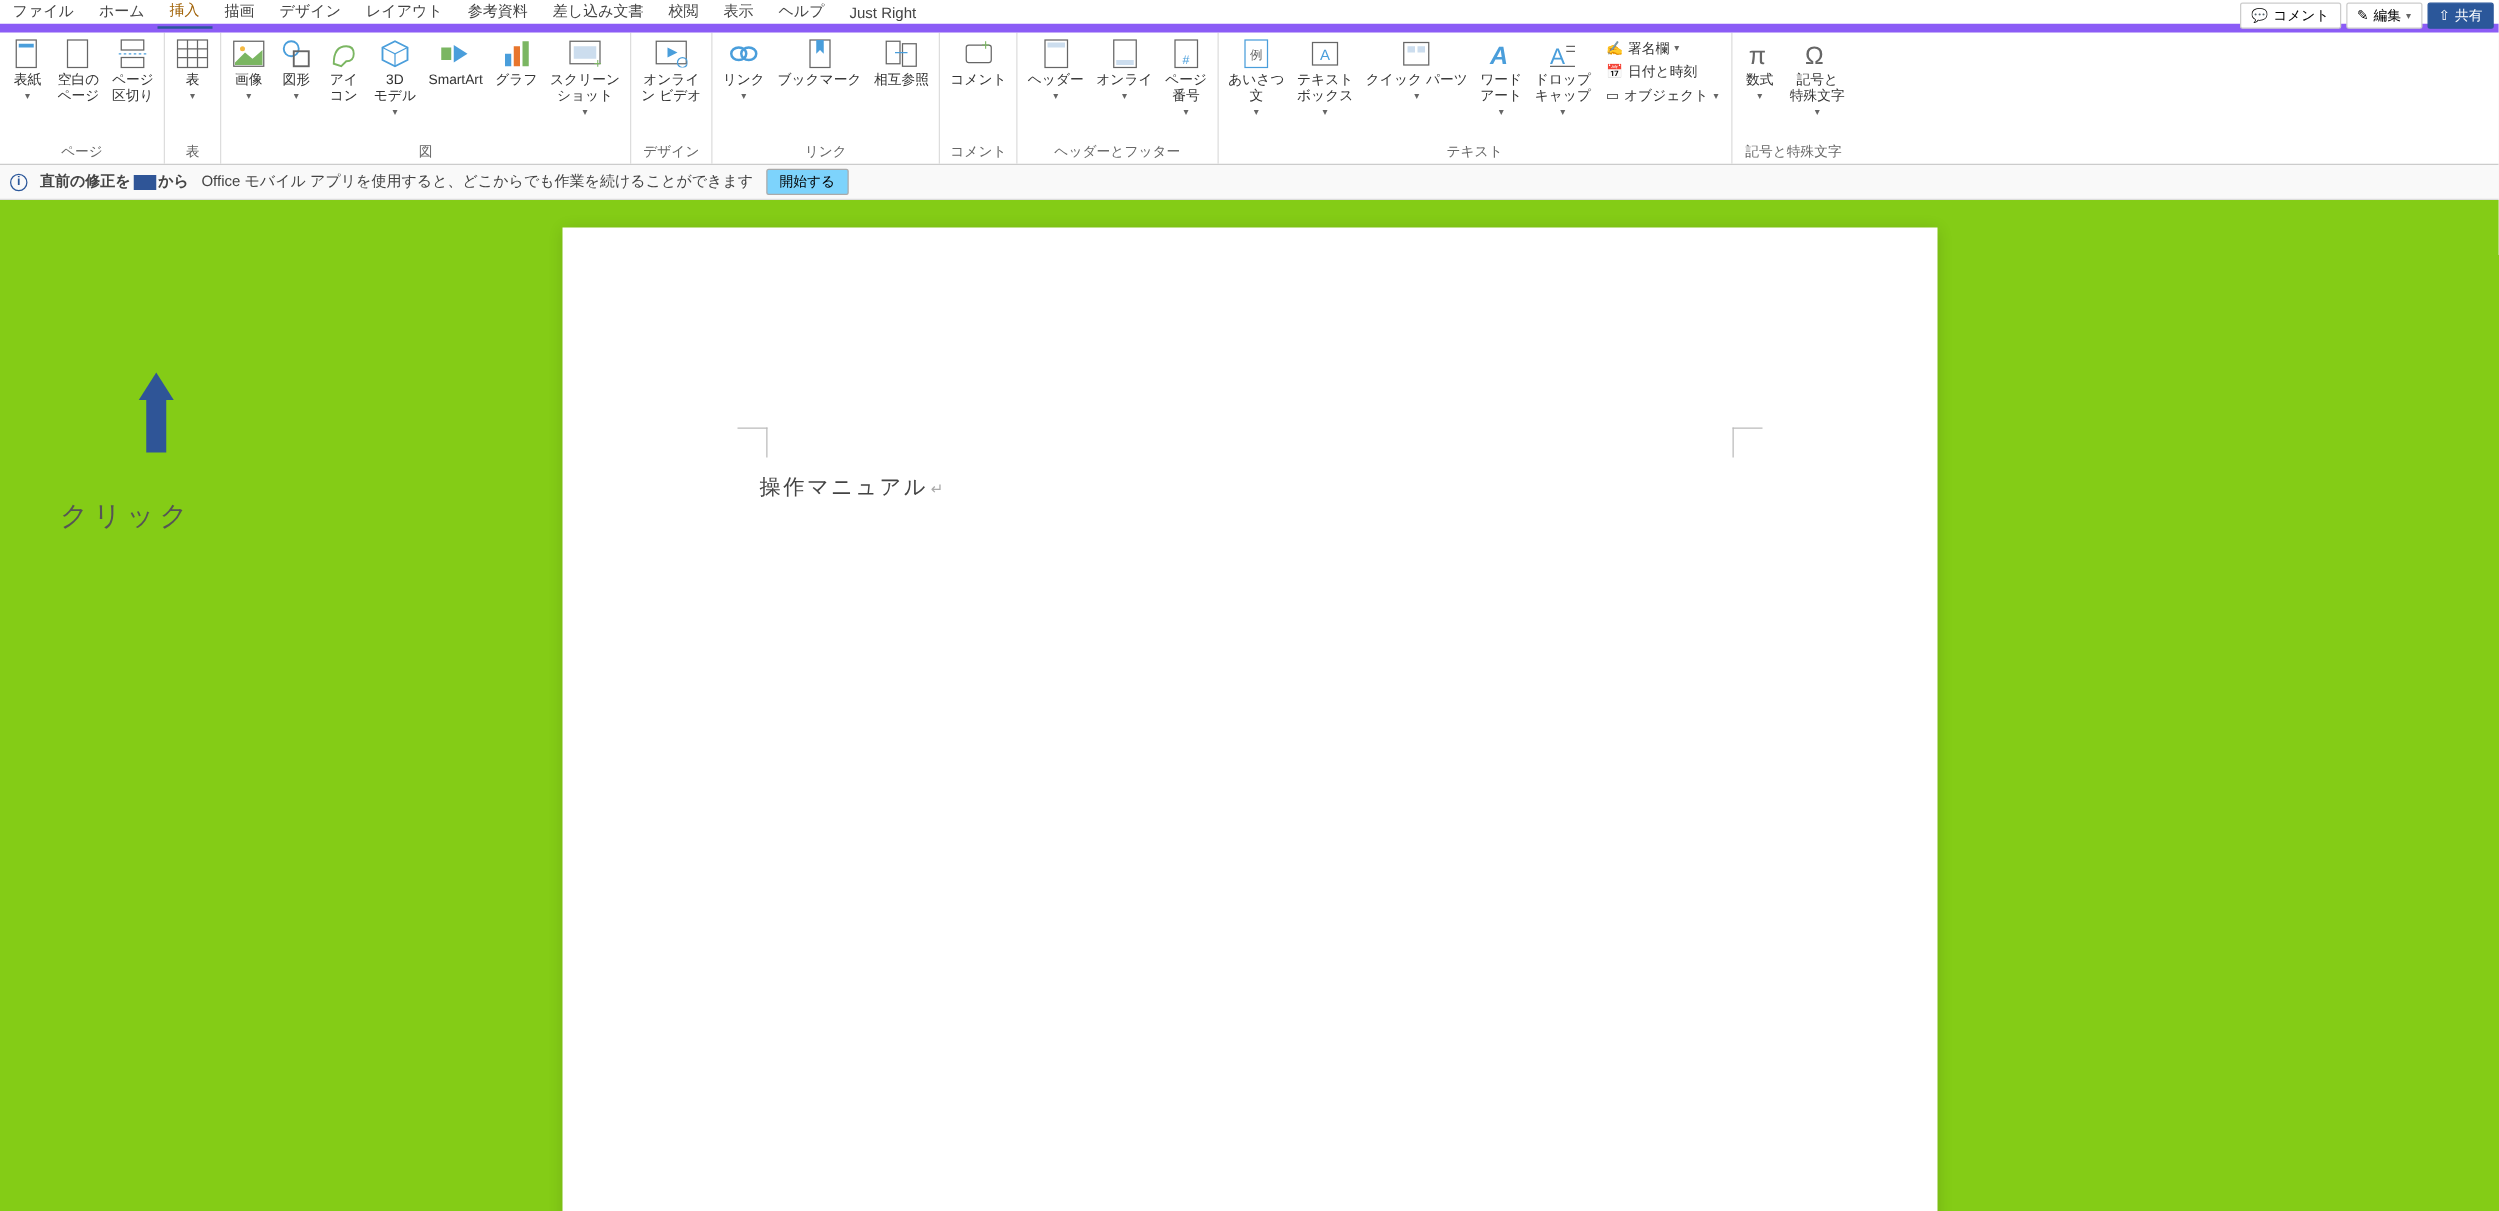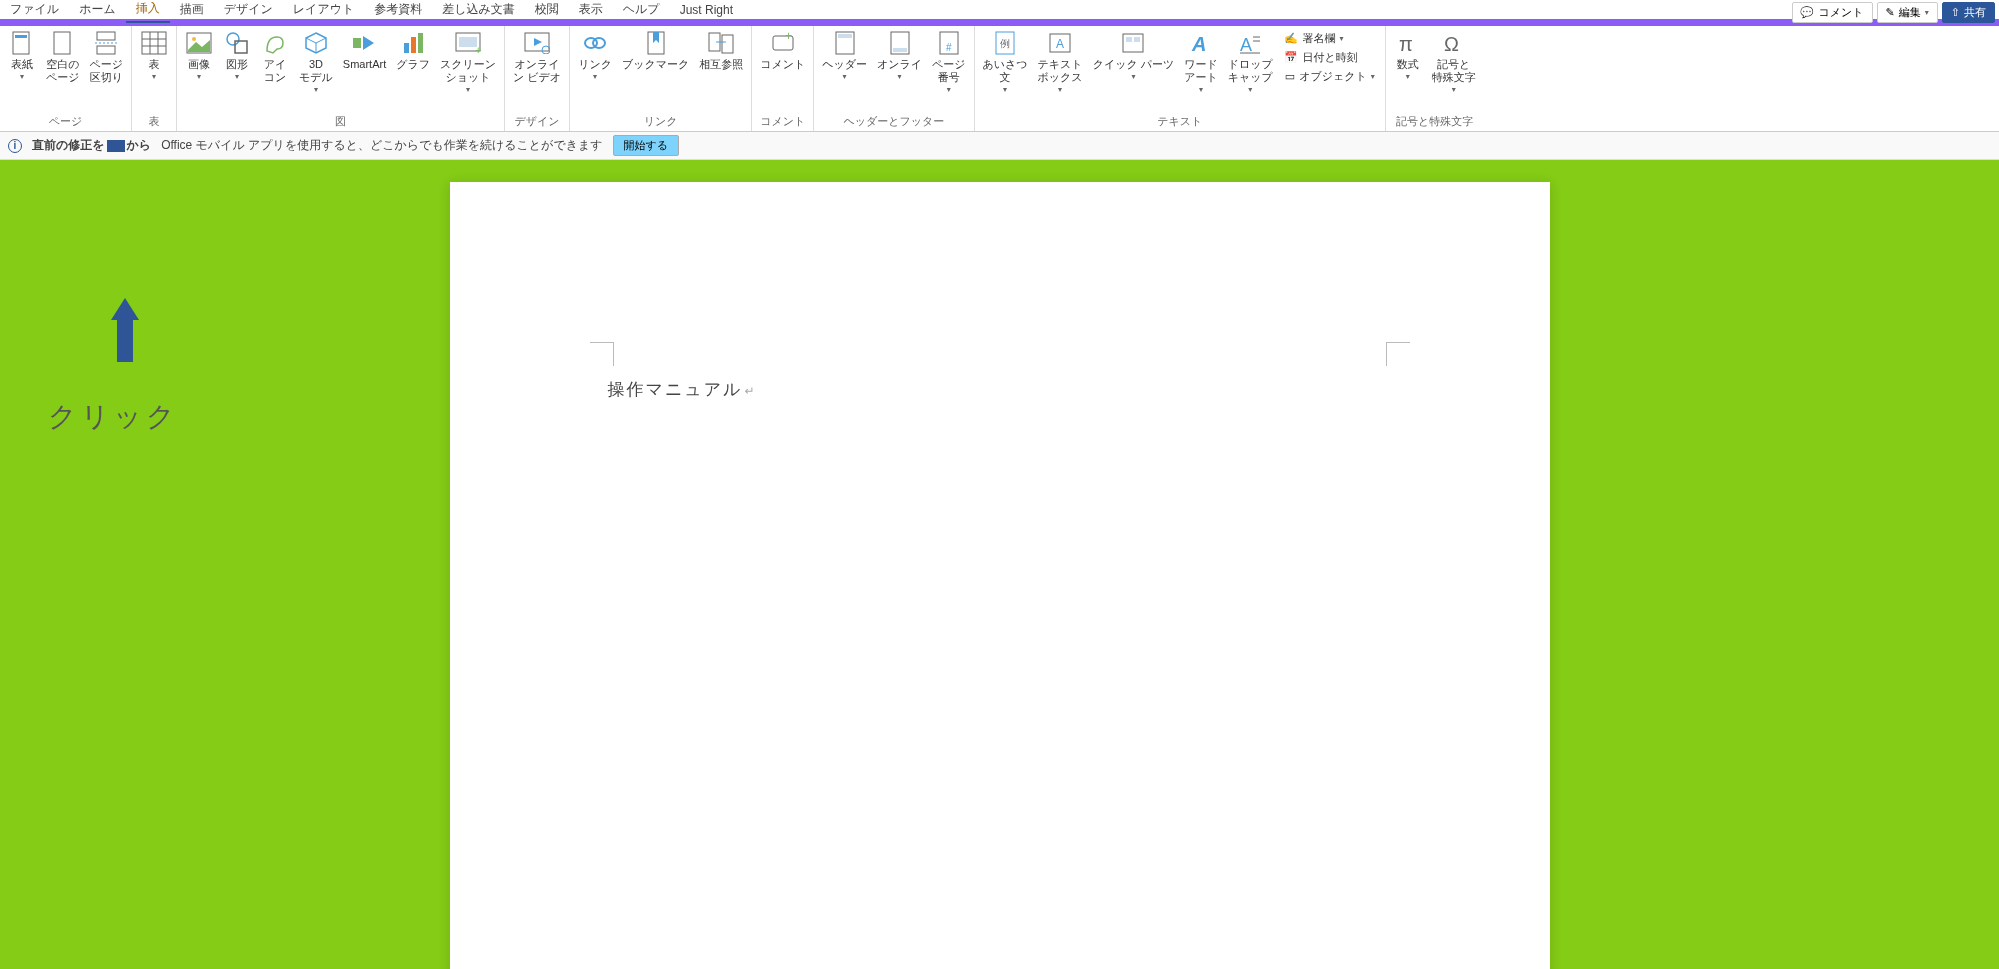--- a/index.html
+++ b/index.html
@@ -36,21 +36,21 @@
 .page-corner { position: absolute; width: 24px; height: 24px; }
 .page-corner.tl { left: 140px; top: 160px; border-left: 1px solid #bbb; border-bottom: 1px solid #bbb; transform: rotate(180deg); }
 .page-corner.tr { right: 140px; top: 160px; border-left: 1px solid #bbb; border-bottom: 1px solid #bbb; transform: rotate(90deg); }
 .page-text { position: absolute; left: 158px; top: 196px; font-size: 17px; color: #444; font-family: "Yu Mincho", serif; letter-spacing: 2px; }
 .page-text .para { color: #aaa; font-size: 12px; margin-left: 2px; }
 
 
 .anno-arrow { position: absolute; left: 113px; top: 138px; width: 24px; height: 62px; z-index: 50; }
 .anno-arrow .head { width: 0; height: 0; border-left: 14px solid transparent; border-right: 14px solid transparent; border-bottom: 22px solid #2f5597; margin-left: -2px; }
 .anno-arrow .shaft { width: 16px; height: 42px; background: #2f5597; margin-left: 4px; }
-.anno-label { position: absolute; left: 48px; top: 238px; font-size: 28px; color: #555; letter-spacing: 4px; font-family: "Yu Mincho", serif; }
+.anno-label { position: absolute; left: 48px; top: 238px; font-size: 22px; color: #555; letter-spacing: 4px; font-family: "Yu Mincho", serif; }
 
 svg { display: block; }
 </style>
 </head>
 <body>
 
 <div class="tabstrip">
   <div class="tab">ファイル</div>
   <div class="tab">ホーム</div>
   <div class="tab active">挿入</div>

